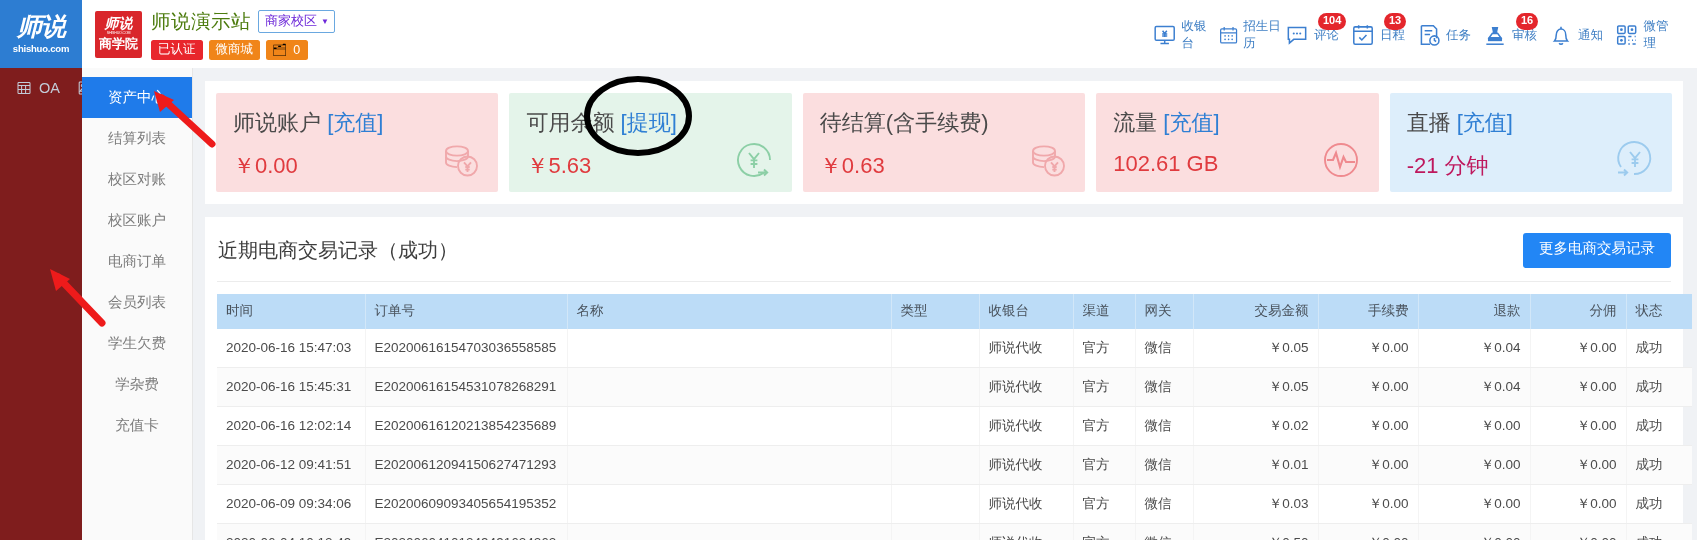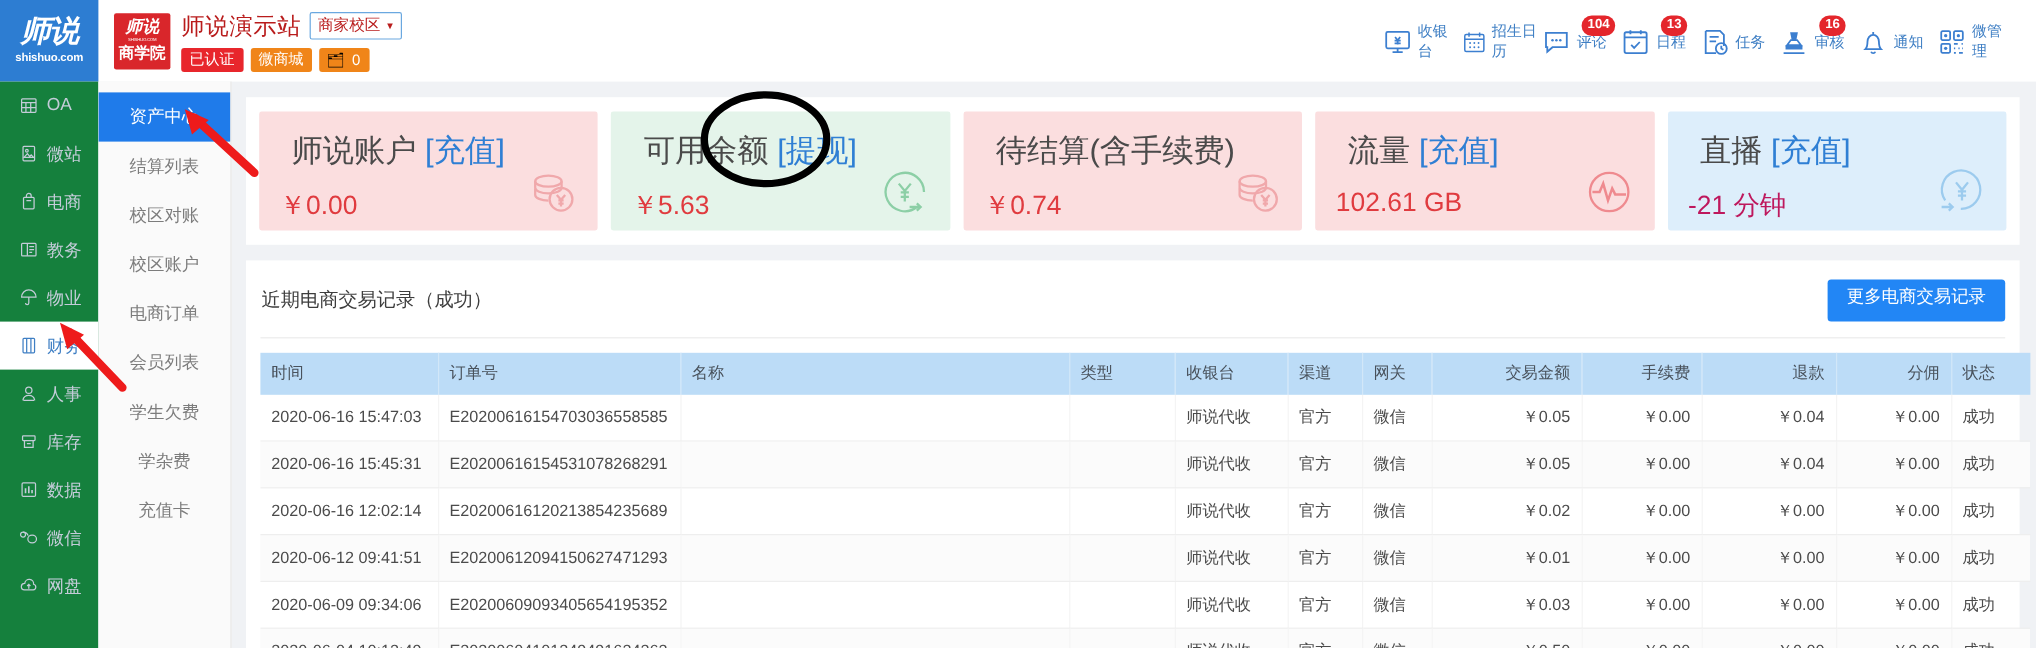--- a/index.html
+++ b/index.html
@@ -26,23 +26,23 @@
     width: 47px; height: 47px; background: #d9262b; color: #fff; border-radius: 2px;
     display: flex; flex-direction: column; align-items: center; justify-content: center;
     line-height: 1.05; flex: none;
   }
   .brand-badge .bb1 { font-family: "Liberation Serif", serif; font-size: 14px; font-weight: bold; font-style: italic; }
   .brand-badge .bbm { font-size: 3.6px; letter-spacing: -0.2px; }
   .brand-badge .bb2 { font-family: "Liberation Serif", serif; font-size: 13px; font-weight: bold; margin-top: 1px; }
 
   .brand-texts { display: flex; flex-direction: column; gap: 5px; }
   .brand-row1 { display: flex; align-items: center; gap: 7px; }
-  .site-title { font-size: 19.5px; color: #b91c1c; letter-spacing: 0.5px; }
+  .site-title { font-size: 19.5px; color: #4d7c0f; letter-spacing: 0.5px; }
   .campus-select {
-    border: 1px solid #6aa8e0; color: #b91c1c; font-size: 13px;
+    border: 1px solid #6aa8e0; color: #6d28d9; font-size: 13px;
     padding: 2px 5px 2.5px 6px; border-radius: 2px; background: #fff;
     display: flex; align-items: center; gap: 4px; line-height: 1.25;
   }
   .caret-dn { font-size: 8px; line-height: 1; position: relative; top: 1px; }
   .brand-row2 { display: flex; align-items: center; gap: 6px; }
   .tag { font-size: 12.5px; color: #fff; padding: 2.5px 7px 3.5px; border-radius: 2.5px; line-height: 1.1; }
   .tag-red { background: #e8262c; }
   .tag-orange { background: #f08519; }
   .tag-count { background: #f08519; display: flex; align-items: center; gap: 6px; padding: 2.5px 8px 3.5px 6px; border-radius: 2.5px; }
   .tag-count .cicon { font-size: 12px; }
@@ -60,22 +60,22 @@
   .ticon .badge {
     position: absolute; top: -7px; left: 50%; margin-left: 1px;
     background: #e4262c; color: #fff; font-size: 11px; font-weight: bold;
     border-radius: 9px; padding: 1px 5px 2px; line-height: 1.25; min-width: 20px; text-align: center;
   }
 
   
   .body { flex: 1; display: flex; min-height: 0; }
 
   .nav-main {
-    width: 82px; background: #15803d; flex: none;
-    display: flex; flex-direction: column; overflow: hidden;
+    width: 82px; background: #7f1d1d; flex: none;
+    display: flex; flex-direction: row; overflow: hidden;
   }
   .nav-item {
     height: 40px; display: flex; align-items: center; gap: 7px;
     padding-left: 16px; color: #c3ccd8; font-size: 14.5px; cursor: pointer; flex: none;
   }
   .nav-item .nglyph { width: 16px; height: 16px; display: block; }
   .nav-item.active { background: #ffffff; color: #3f7fc4; }
 
   .nav-sub {
     width: 111px; background: #fafafa; border-right: 1px solid #e6e6e6; flex: none;
@@ -88,35 +88,35 @@
   .sub-item.active { background: #1f7bea; color: #ffffff; }
 
   .content { flex: 1; padding: 13px 14px 0 12px; overflow: hidden; min-width: 0; }
 
   
   .cards-panel { background: #fff; padding: 12px 11px; display: flex; gap: 11px; }
   .card {
     flex: 1; height: 99px; border-radius: 2px; padding: 15px 16px 0 17px;
     position: relative; overflow: hidden; min-width: 0;
   }
-  .card .c-title { font-size: 26px; color: #4a4a4a; white-space: nowrap; margin-left: 10px; }
+  .card .c-title { font-size: 22px; color: #4a4a4a; white-space: nowrap; }
   .card .c-link { color: #2f7fd4; }
   .card .c-value { font-size: 22px; margin-top: 13px; white-space: nowrap; }
   .card .c-icon { position: absolute; right: 14px; bottom: 8px; width: 48px; height: 48px; }
   .card-pink { background: #fbdedf; }
   .card-pink .c-value { color: #e03b3f; }
   .card-green { background: #e4f4ea; }
   .card-green .c-value { color: #e03b3f; }
   .card-blue { background: #ddeefb; }
   .card-blue .c-value { color: #be185d; }
 
   
   .table-panel { background: #fff; margin-top: 13px; padding: 14px 12px 0 12px; position: relative; }
   .tp-head { display: flex; align-items: center; padding: 2px 0 13px 1px; }
-  .tp-title { font-size: 16px; color: #3d3d3d; }
+  .tp-title { font-size: 20px; color: #3d3d3d; }
   .tp-spacer { flex: 1; }
   .btn-primary {
     background: #2286f5; color: #fff; font-size: 14.5px; border: none; border-radius: 3px;
     padding: 8px 16px 11px; cursor: pointer; line-height: 1.1;
   }
   .tbl-wrap { border-top: 1px solid #ececec; padding-top: 12px; }
   table { width: 100%; border-collapse: collapse; table-layout: fixed; }
   thead th {
     background: #bcdcf7; color: #49525c; font-size: 13.5px; font-weight: normal;
     text-align: left; padding: 8px 9px 9px; border-right: 1px solid #d2e7f8; white-space: nowrap;
@@ -393,21 +393,21 @@
               <path d="M28 36.5h8M34 33.5l3.2 3-3.2 3"></path>
             <path d="M19 17l5 6.2L29 17M20.6 24.4h6.8M20.6 28h6.8M24 23.2V32"></path>
           </svg>
         </div>
 
         <div class="card card-pink">
           <div class="c-title">
             <span>待结算(含手续费)</span>
             <span class="c-link"></span>
           </div>
-          <div class="c-value">￥0.74</div>
+          <div class="c-value">￥0.63</div>
           <svg class="c-icon" viewBox="0 0 48 48" fill="none" stroke="#f0a8ab" stroke-width="1.9">
             <ellipse cx="21" cy="15" rx="11" ry="4.6"></ellipse>
               <path d="M10 15v5.5c0 2.5 4.9 4.6 11 4.6s11-2.1 11-4.6V15"></path>
             <path d="M10 21v5.5c0 2.5 4.9 4.6 11 4.6"></path>
             <circle cx="31.5" cy="30" r="9.5"></circle>
               <path d="M28 26.4l3.5 4 3.5-4M29.3 31h4.4M29.3 33.6h4.4M31.5 30.4V36"></path>
           </svg>
         </div>
 
         <div class="card card-pink">

